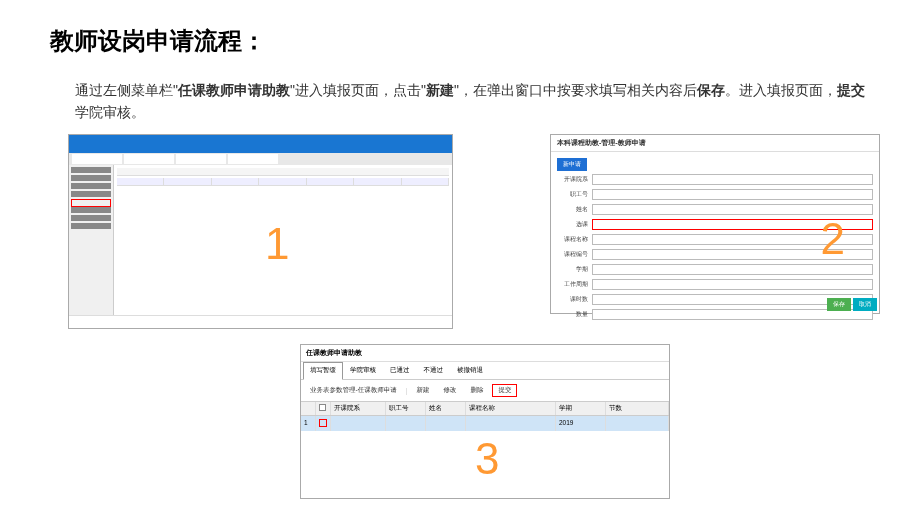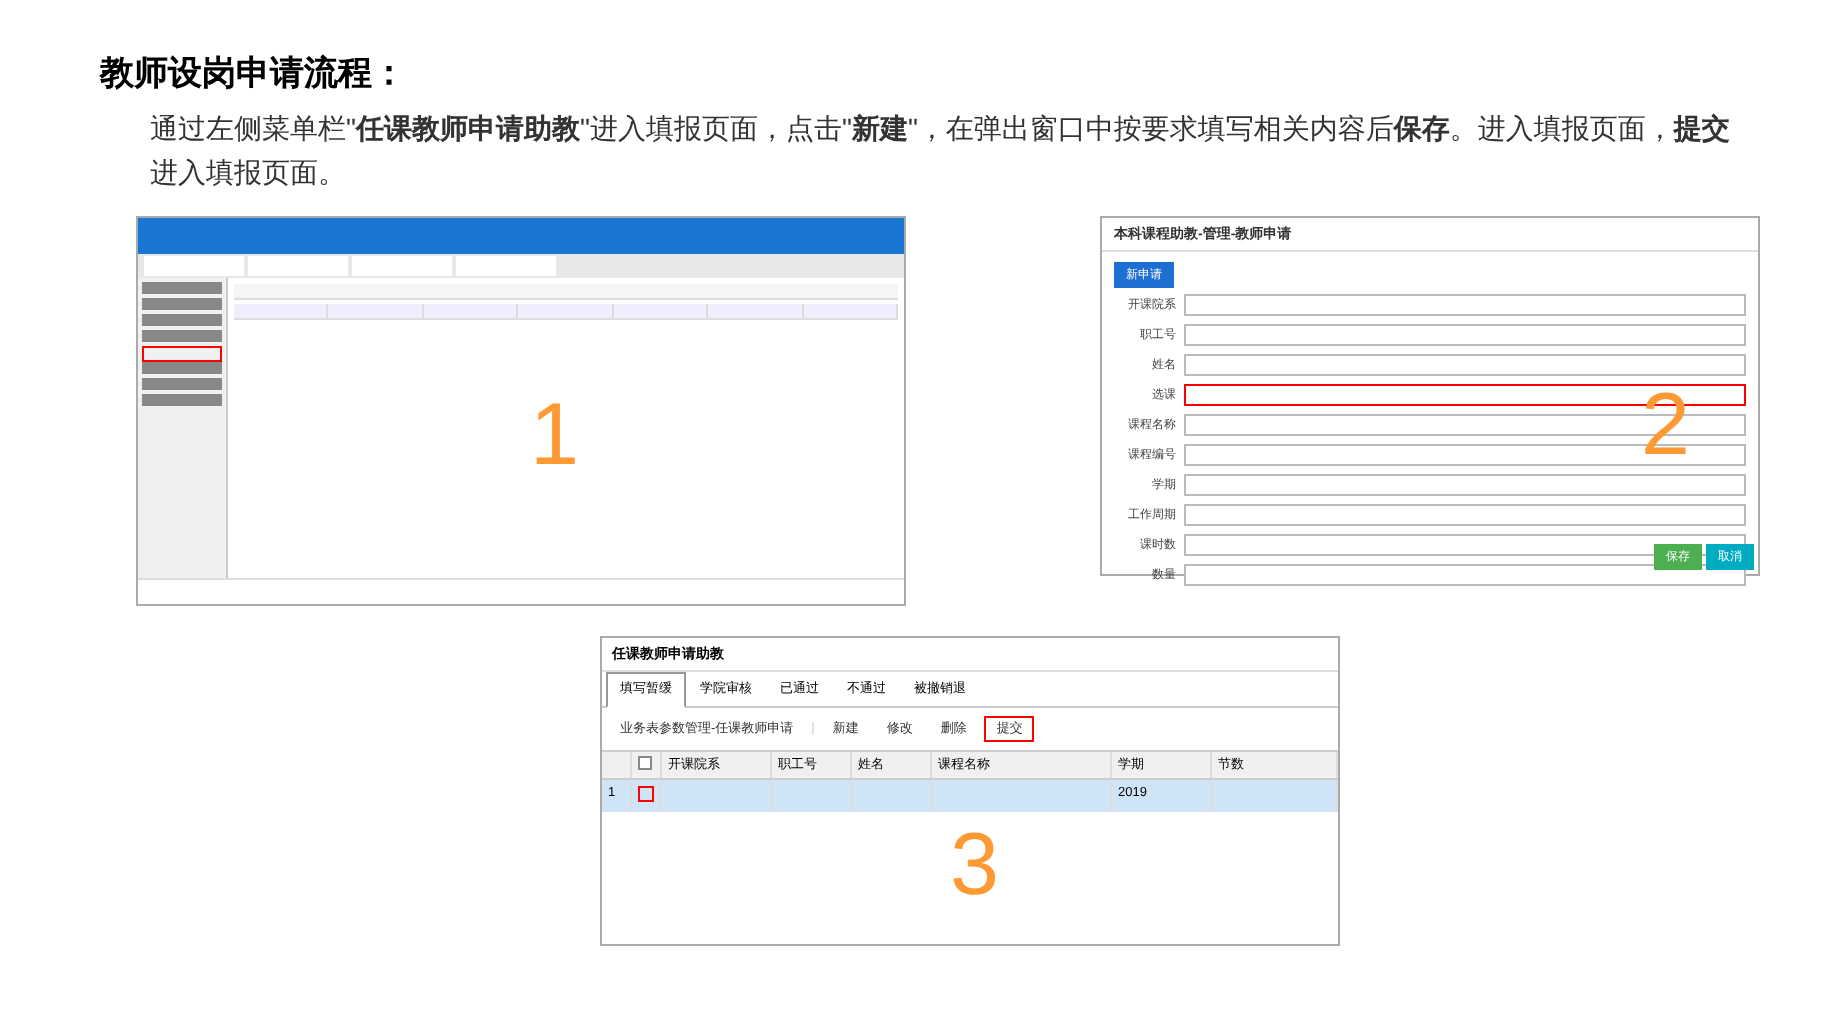--- a/index.html
+++ b/index.html
@@ -6,24 +6,24 @@
     body {
       width: 920px;
       height: 518px;
       background: #fff;
       font-family: "Microsoft YaHei", sans-serif;
       padding: 25px 50px 10px 50px;
       position: relative;
     }
     
     .title {
-      font-size: 17px;
+      font-size: 24px;
       font-weight: bold;
       color: #000;
-      margin-bottom: 5px;
+      margin-bottom: 22px;
     }
     
     .description {
       font-size: 14px;
       color: #333;
       line-height: 1.6;
       margin-bottom: 10px;
       padding-left: 25px;
     }
     
@@ -285,21 +285,21 @@
     .num1 { left: 215px; top: 85px; }
     .num2 { right: 25px; top: 80px; }
     .num3 { left: 425px; top: 300px; }
   </style>
 </head>
 <body>
 
 <div class="title">教师设岗申请流程：</div>
 
 <div class="description">
-  <span>通过左侧菜单栏"</span><span class="bold">任课教师申请助教</span><span>"进入填报页面，点击"</span><span class="bold">新建</span><span>"，在弹出窗口中按要求填写相关内容后</span><span class="bold">保存</span><span>。进入填报页面，</span><span class="bold">提交</span><span>进入填报页面。</span>
+  <span>通过左侧菜单栏"</span><span class="bold">任课教师申请助教</span><span>"进入填报页面，点击"</span><span class="bold">新建</span><span>"，在弹出窗口中按要求填写相关内容后</span><span class="bold">保存</span><span>。进入填报页面，</span><span class="bold">提交</span><span>学院审核。</span>
 </div>
 
 <div class="screenshots">
 
   <div class="shot1">
     <div class="shot1-top"></div>
     <div class="shot1-tabs">
       <div class="shot1-tab"></div>
       <div class="shot1-tab"></div>
       <div class="shot1-tab"></div>

